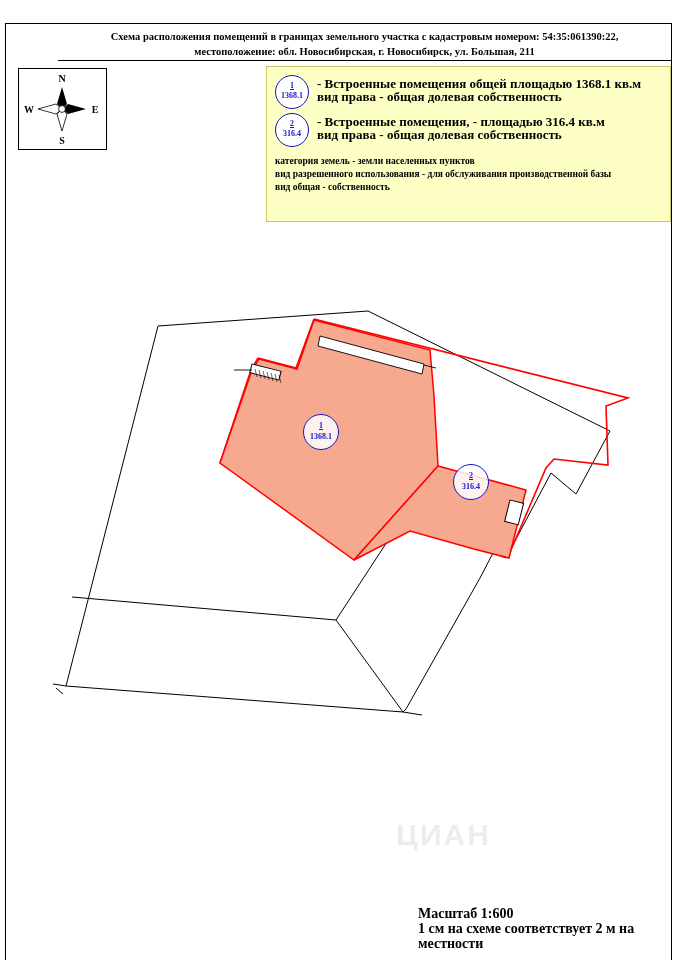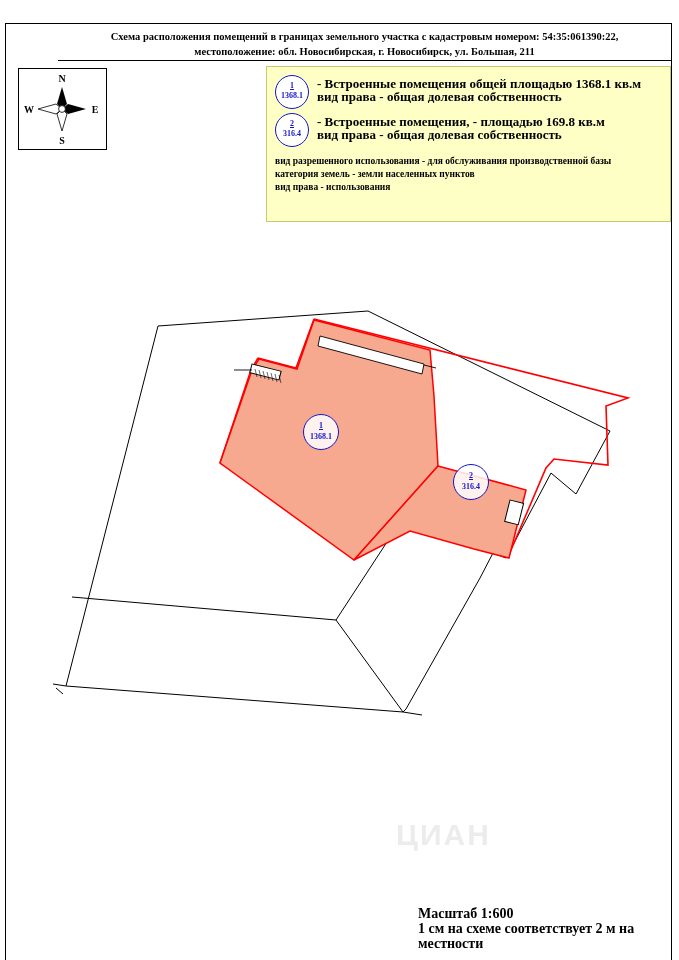--- a/index.html
+++ b/index.html
@@ -203,28 +203,28 @@
         <div>- Встроенные помещения общей площадью 1368.1 кв.м</div>
         <div>вид права - общая долевая собственность</div>
       </div>
     </div>
     <div class="legend-row r2">
       <div class="legend-circle">
         <span class="num">2</span>
         <span class="area">316.4</span>
       </div>
       <div class="legend-text">
-        <div>- Встроенные помещения, - площадью 169.8 кв.м</div>
+        <div>- Встроенные помещения, - площадью 316.4 кв.м</div>
         <div>вид права - общая долевая собственность</div>
       </div>
     </div>
     <div class="legend-note">
+      <div>категория земель - земли населенных пунктов</div>
       <div>вид разрешенного использования - для обслуживания производственной базы</div>
-      <div>категория земель - земли населенных пунктов</div>
-      <div>вид права - использования</div>
+      <div>вид общая - собственность</div>
     </div>
   </div>
 
   <div class="drawing">
     <svg width="666" height="660" viewBox="0 0 666 660">
 
       <g fill="none" stroke="#000" stroke-width="1">
         <path d="M152,108 L362,93 L604,213 L570,276 L545,255 L500,340 L487,335 L474,360
                  L400,491 L397,494 L60,468 L152,108 Z"></path>
 

